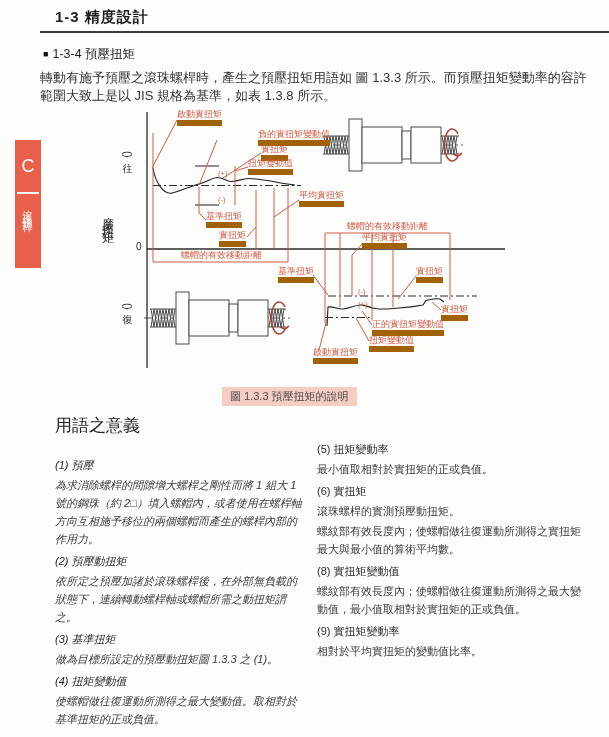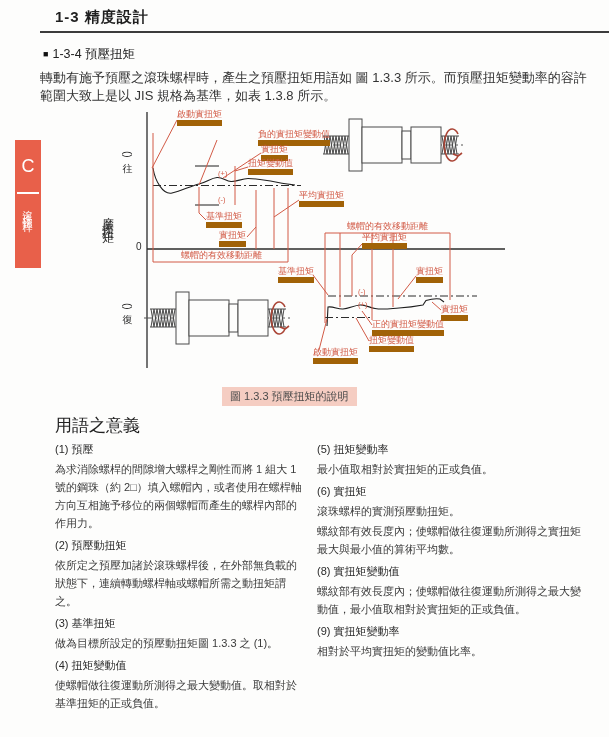--- a/index.html
+++ b/index.html
@@ -28,21 +28,21 @@
   .dls{position:absolute;font-size:7.5px;line-height:8px;color:#d25a46;white-space:nowrap;}
   .ax{position:absolute;color:#2b2b2b;font-size:10px;line-height:11px;white-space:nowrap;}
   .vert{writing-mode:vertical-rl;}
   .friction{position:absolute;left:4px;top:102px;writing-mode:vertical-rl;color:#2b2b2b;font-size:12px;letter-spacing:5px;}
 
   .caption{position:absolute;left:222px;top:387px;background:#f5cdc2;color:#4a4a4a;font-size:11px;padding:2px 8px;white-space:nowrap;text-align:right;}
 
   
   .defs-head{position:absolute;left:55px;top:414px;font-size:17px;color:#222;}
   .col{position:absolute;font-size:11px;line-height:18px;color:#3a3a3a;}
-  .col-left{left:55px;top:436px;width:248px;}
+  .col-left{left:55px;top:452px;width:248px;font-style:italic;}
   .col-right{left:317px;top:436px;width:268px;}
   .term{margin:4px 0 2px;color:#2a2a2a;}
   .body{margin:0 0 2px;}
 </style>
 </head>
 <body>
 
 <div class="page">
 
   <div class="chapter-title">1-3 精度設計</div>

